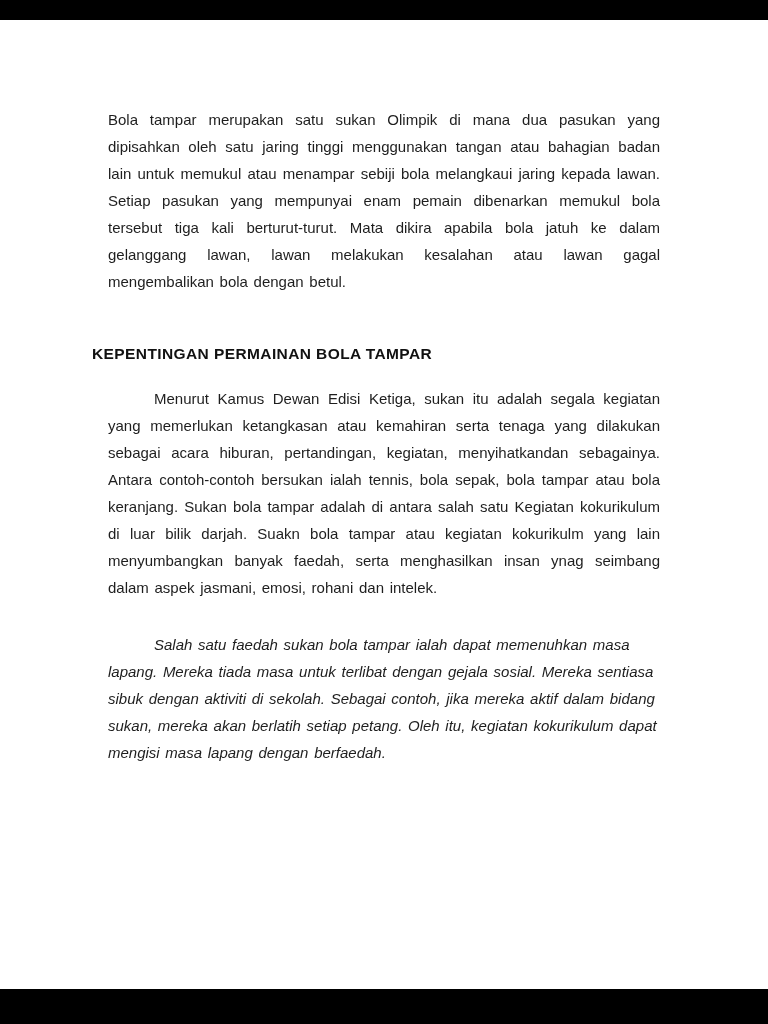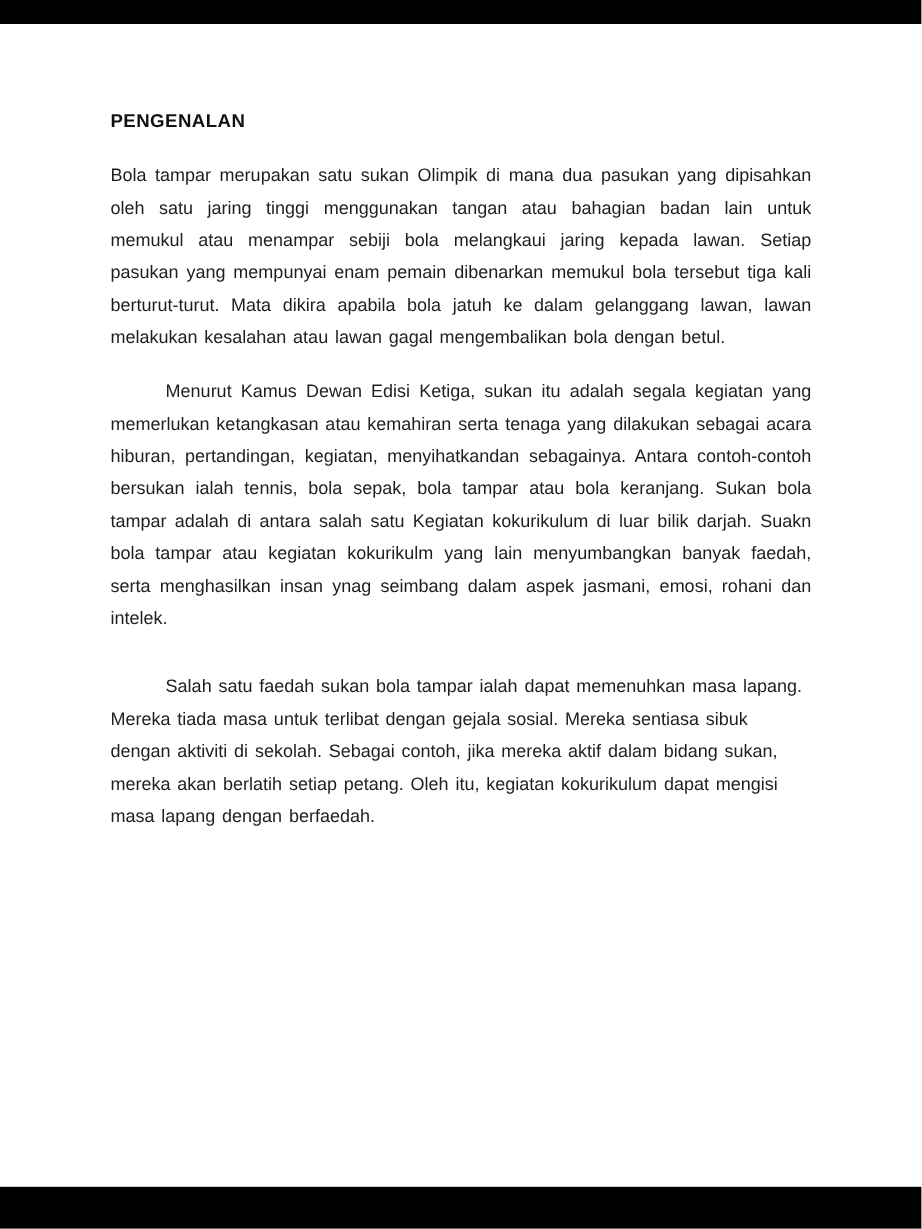--- a/index.html
+++ b/index.html
@@ -46,44 +46,44 @@
     font-size: 15.5px;
     font-weight: bold;
     letter-spacing: 0.4px;
     line-height: 27px;
     color: #111111;
   }
   .doc-heading.second {
     margin-top: 45px;
   }
   .doc-para {
-    margin: 0;
+    margin: 16px;
     text-align: justify;
     word-spacing: 1.5px;
   }
   .doc-para.first-after-heading { margin-top: 18px; }
   .doc-para.follow { margin-top: 6px; }
-  .doc-para.spaced { margin-top: 30px; }
+  .doc-para.spaced { margin-top: 30px; font-style: italic; }
   .doc-para.indent { text-indent: 46px; }
   .doc-para:last-child { text-align: left; }
 </style>
 </head>
 <body>
 
 <div class="letterbox letterbox-top"></div>
 
 <div class="doc-page">
   <div class="doc-content">
 
-    <h1 class="doc-heading">PENGENALAN</h1>
 
     <p class="doc-para first-after-heading">Bola tampar merupakan satu sukan Olimpik di mana dua pasukan yang dipisahkan oleh satu jaring tinggi menggunakan tangan atau bahagian badan lain untuk memukul atau menampar sebiji bola melangkaui jaring kepada lawan. Setiap pasukan yang mempunyai enam pemain dibenarkan memukul bola tersebut tiga kali berturut-turut. Mata dikira apabila bola jatuh ke dalam gelanggang lawan, lawan melakukan kesalahan atau lawan gagal mengembalikan bola dengan betul.</p>
 
 
 
+    <h1 class="doc-heading second">KEPENTINGAN PERMAINAN BOLA TAMPAR</h1>
 
     <p class="doc-para first-after-heading indent">Menurut Kamus Dewan Edisi Ketiga, sukan itu adalah segala kegiatan yang memerlukan ketangkasan atau kemahiran serta tenaga yang dilakukan sebagai acara hiburan, pertandingan, kegiatan, menyihatkandan sebagainya. Antara contoh-contoh bersukan ialah tennis, bola sepak, bola tampar atau bola keranjang. Sukan bola tampar adalah di antara salah satu Kegiatan kokurikulum di luar bilik darjah. Suakn bola tampar atau kegiatan kokurikulm yang lain menyumbangkan banyak faedah, serta menghasilkan insan ynag seimbang dalam aspek jasmani, emosi, rohani dan intelek.</p>
 
     <p class="doc-para spaced indent">Salah satu faedah sukan bola tampar ialah dapat memenuhkan masa lapang. Mereka tiada masa untuk terlibat dengan gejala sosial. Mereka sentiasa sibuk dengan aktiviti di sekolah. Sebagai contoh, jika mereka aktif dalam bidang sukan, mereka akan berlatih setiap petang. Oleh itu, kegiatan kokurikulum dapat mengisi masa lapang dengan berfaedah.</p>
 
   </div>
 </div>
 
 <div class="letterbox letterbox-bottom"></div>
 

